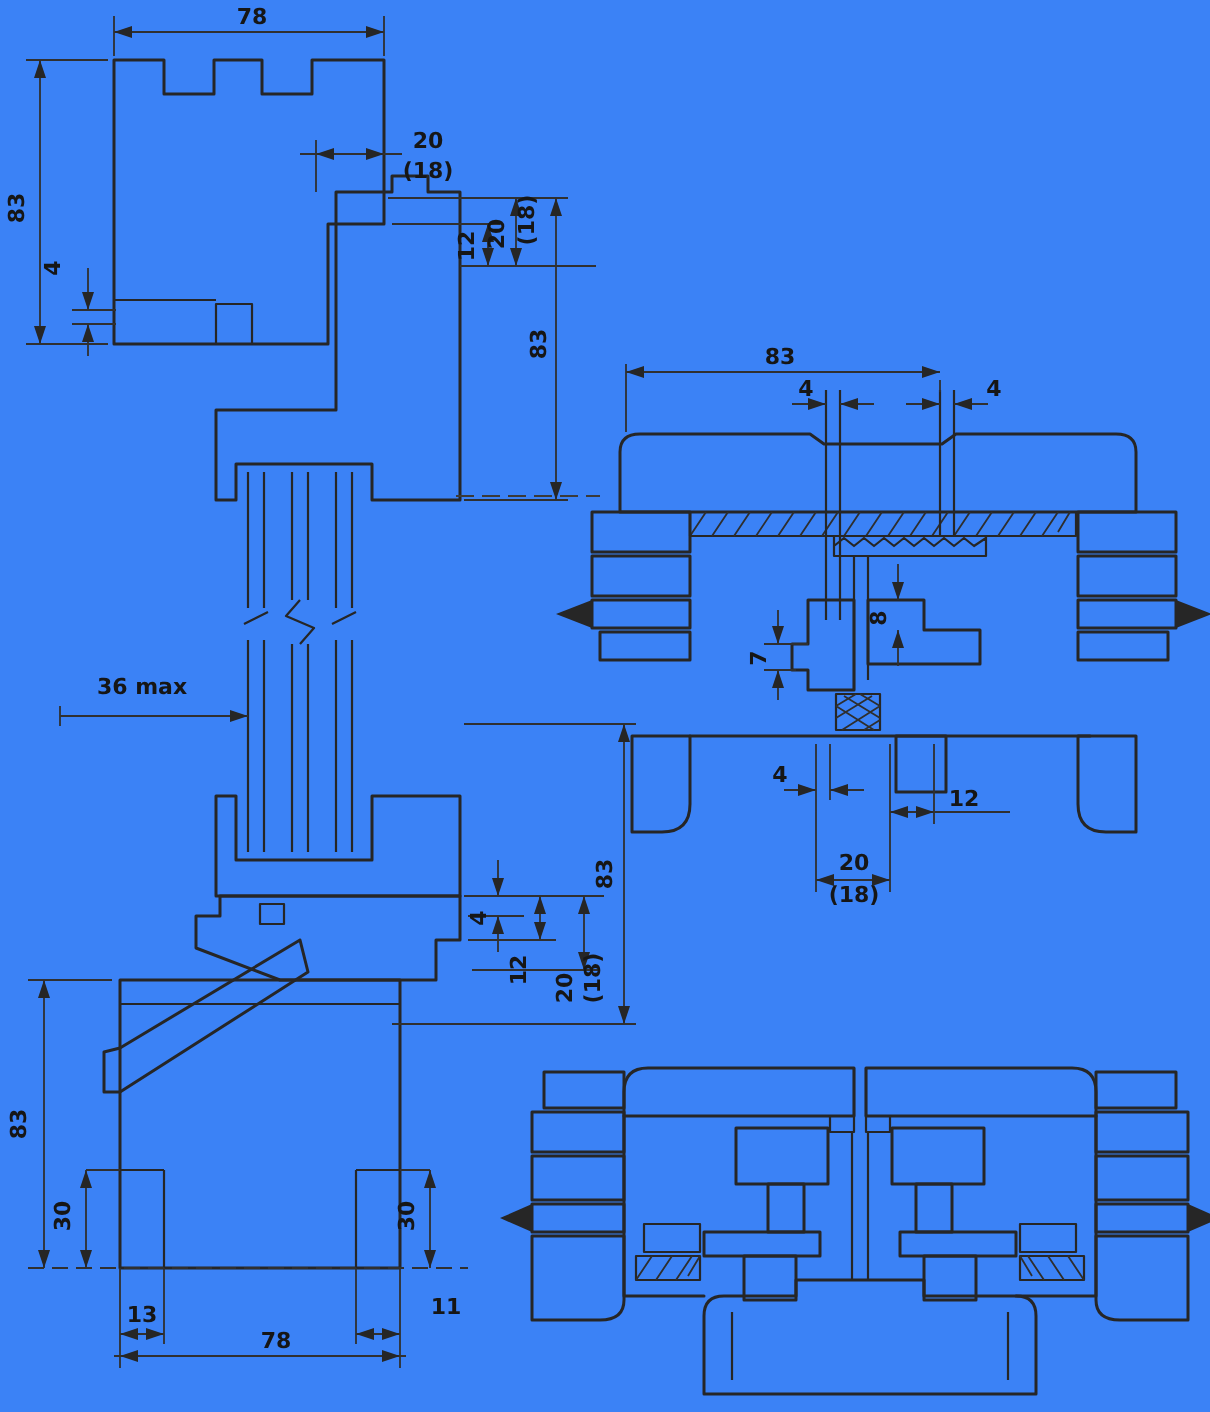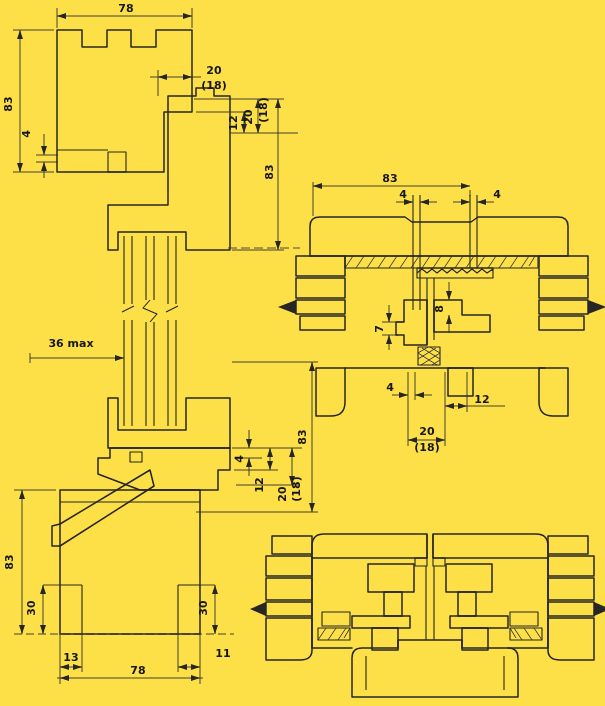--- a/index.html
+++ b/index.html
@@ -1,18 +1,18 @@
 <!DOCTYPE html>
 <html><head>
 <meta charset="utf-8">
 <style>
   html,body{margin:0;padding:0;background:#ffffff;}
   .sheet{
     width:605px;height:706px;position:relative;
-    background:#fde047;overflow:hidden;
+    background:#3b82f6;overflow:hidden;
     font-family:"DejaVu Sans", sans-serif;
   }
   svg{display:block}
   .profile{fill:none;stroke:#262626;stroke-width:1.5;stroke-linejoin:round;stroke-linecap:round}
   .profile-thin{fill:none;stroke:#262626;stroke-width:1.1;stroke-linejoin:round}
   .dim{fill:none;stroke:#303030;stroke-width:0.9;stroke-linecap:butt}
   .dim-dash{fill:none;stroke:#303030;stroke-width:0.9;stroke-dasharray:8 4}
   .chain{fill:none;stroke:#3a3a3a;stroke-width:0.9;stroke-dasharray:9 4}
   .arrow{fill:#262626;stroke:none}
   .flange{fill:#262626;stroke:none}

